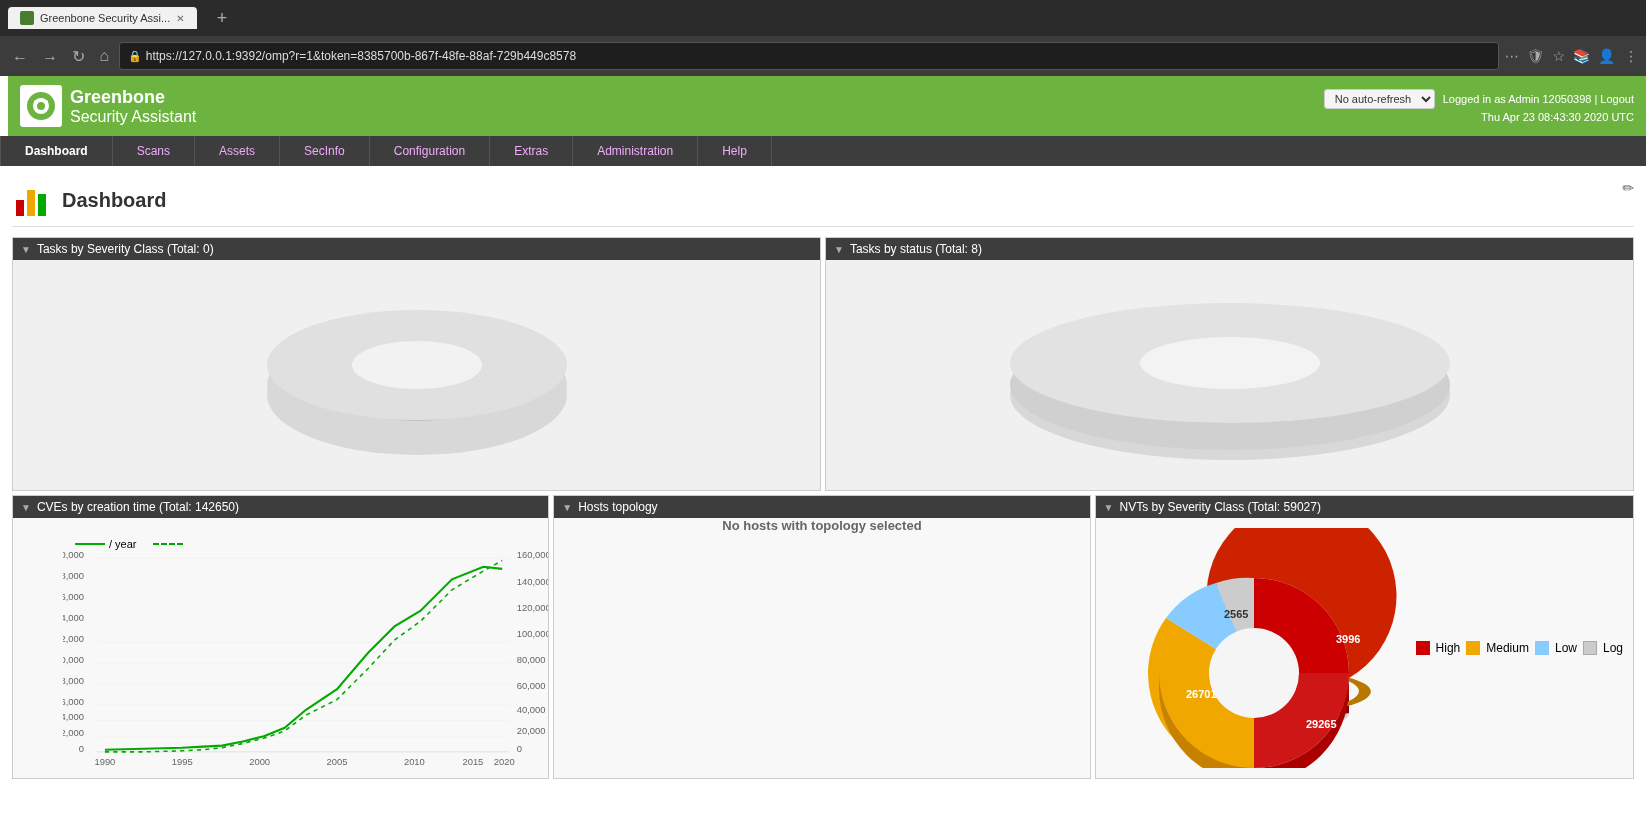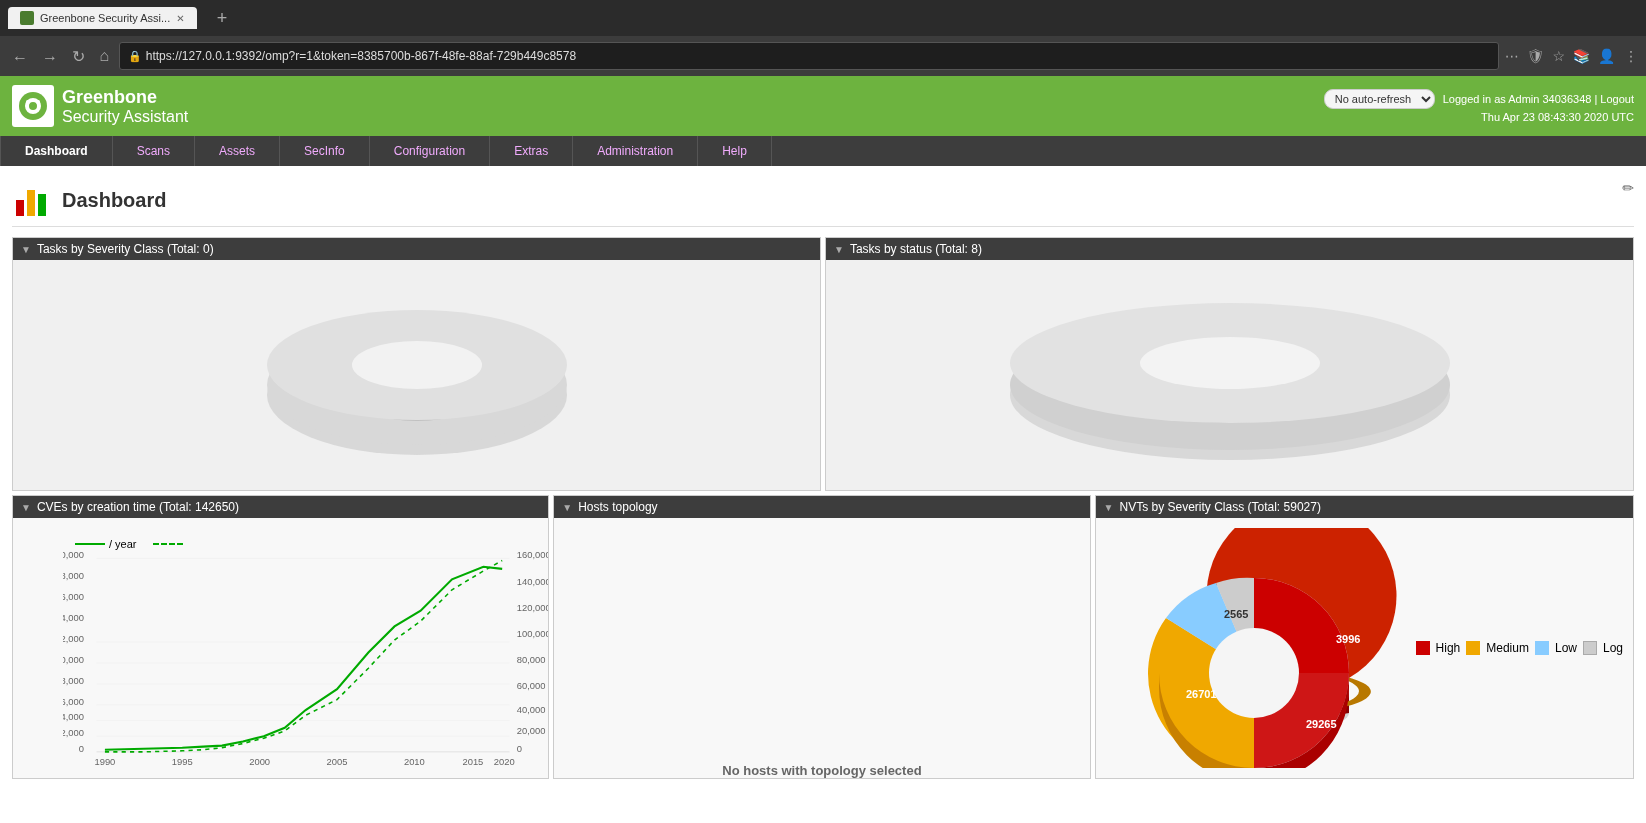--- a/index.html
+++ b/index.html
@@ -70,40 +70,41 @@
     .nav-actions { display: flex; gap: 8px; align-items: center; color: #aaa; font-size: 14px; }
 
     
     .app-header {
       background: #6db33f;
       height: 60px;
       display: flex;
       align-items: center;
       padding: 0 12px;
       justify-content: space-between;
+      margin-left: 8px;
     }
     .app-logo { display: flex; align-items: center; gap: 8px; }
     .app-logo-icon {
       width: 42px;
       height: 42px;
       background: #fff;
       border-radius: 3px;
       display: flex;
       align-items: center;
       justify-content: center;
       overflow: hidden;
     }
     .app-logo-text { color: #fff; }
     .app-logo-text .brand { font-size: 18px; font-weight: bold; }
     .app-logo-text .subtitle { font-size: 16px; }
     .app-header-right { display: flex; flex-direction: column; align-items: flex-end; color: #fff; font-size: 11px; gap: 2px; }
     .refresh-select {
       background: #f5f5f5;
       border: 1px solid #ccc;
-      border-radius: 9px;
+      border-radius: 3px;
       padding: 2px 6px;
       font-size: 11px;
       color: #333;
     }
 
     
     .nav-menu {
       background: #3d3d3d;
       height: 30px;
       display: flex;
@@ -214,21 +215,21 @@
       align-items: center;
       justify-content: center;
       padding: 10px;
       gap: 10px;
     }
 
     .hosts-chart-body {
       height: 260px;
       background: #f8f8f8;
       display: flex;
-      align-items: flex-end;
+      align-items: flex-start;
       justify-content: center;
       color: #666;
       font-size: 13px;
       font-weight: bold;
     }
 
     
     .legend { display: flex; flex-direction: row; gap: 6px; }
     .legend-item { display: flex; align-items: center; gap: 6px; font-size: 12px; }
     .legend-color { width: 14px; height: 14px; }
@@ -294,21 +295,21 @@
     <div class="app-logo-text">
       <div class="brand">Greenbone</div>
       <div class="subtitle">Security Assistant</div>
     </div>
   </div>
   <div class="app-header-right">
     <div style="display:flex;align-items:center;gap:8px;">
       <select class="refresh-select">
         <option>No auto-refresh</option>
       </select>
-      <span>Logged in as Admin  34036348  |  Logout</span>
+      <span>Logged in as Admin  12050398  |  Logout</span>
     </div>
     <span>Thu Apr 23 08:43:30 2020 UTC</span>
   </div>
 </div>
 
 <div class="nav-menu">
   <div class="nav-menu-item active">Dashboard</div>
   <div class="nav-menu-item">Scans</div>
   <div class="nav-menu-item">Assets</div>
   <div class="nav-menu-item">SecInfo</div>

